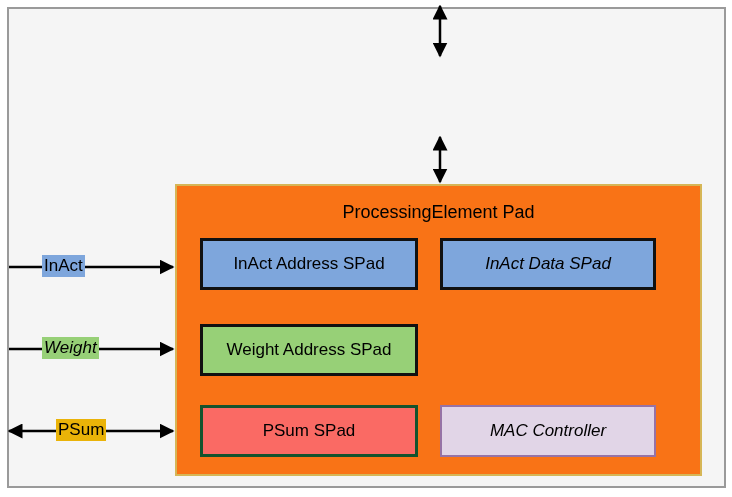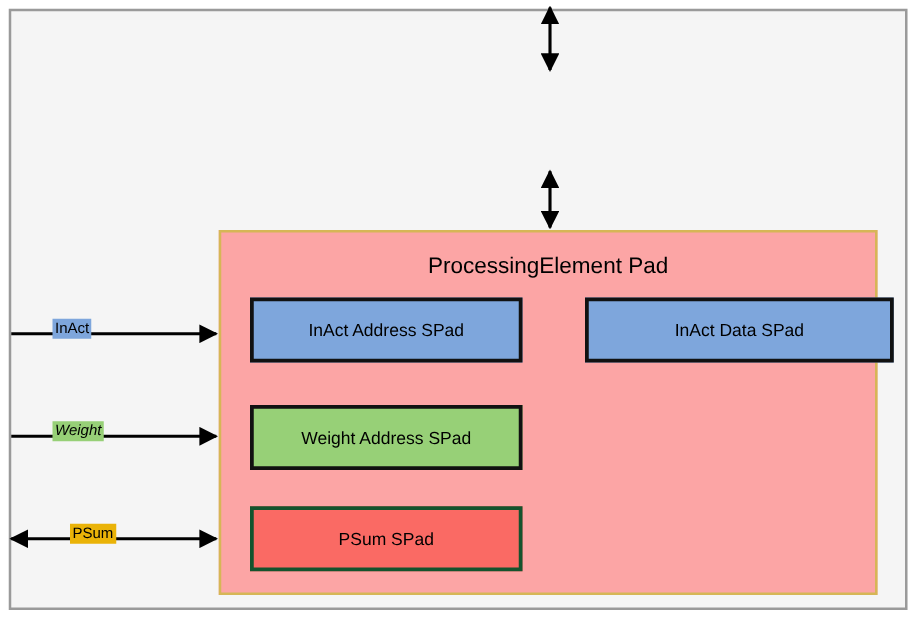--- a/index.html
+++ b/index.html
@@ -65,70 +65,70 @@
     color: #000000;
   }
 
   
   .pe-pad {
     position: absolute;
     left: 175px;
     top: 184px;
     width: 527px;
     height: 292px;
-    background: #fca5a5;
+    background: #f97316;
     border: 2px solid #d6b656;
     box-sizing: border-box;
   }
   .pad-title {
     position: absolute;
     left: 0;
     top: 16px;
     width: 100%;
     text-align: center;
     font-size: 18px;
     color: #000000;
   }
 
   
   .block {
     position: absolute;
     box-sizing: border-box;
     display: flex;
     align-items: center;
     justify-content: center;
-    font-size: 14px;
+    font-size: 17px;
     color: #000000;
     text-align: center;
   }
   .block.blue   { background: #7ea6dc; border: 3px solid #111111; }
   .block.green  { background: #97d077; border: 3px solid #111111; }
   .block.red    { background: #fa6a64; border: 3px solid #14532d; }
   .block.purple { background: #e1d5e7; border: 2px solid #9673a6; }
 
   .col-left  { left: 200px; width: 218px; }
-  .col-right { left: 468px; width: 247px; }
+  .col-right { left: 440px; width: 216px; font-style: italic; }
   .row-1 { top: 238px; height: 52px; }
   .row-2 { top: 324px; height: 52px; }
   .row-3 { top: 405px; height: 52px; }
 
   
   .arrows {
     position: absolute;
     left: 0;
     top: 0;
     width: 732px;
     height: 497px;
     pointer-events: none;
   }
 
   
   .signal-label {
     position: absolute;
-    font-size: 12px;
+    font-size: 17px;
     color: #000000;
     padding: 1px 2px;
     line-height: 1.15;
     white-space: nowrap;
   }
   .signal-label.inact  { background: #7ea6dc; left: 42px; top: 255px; }
   .signal-label.weight { background: #97d077; left: 42px; top: 337px; font-style: italic; }
   .signal-label.psum   { background: #eab308; left: 56px; top: 419px; }
 </style>
 </head>
@@ -177,18 +177,21 @@
   </div>
   <div class="block blue col-right row-1">
     <span>InAct Data SPad</span>
   </div>
   <div class="block green col-left row-2">
     <span>Weight Address SPad</span>
   </div>
   <div class="block red col-left row-3">
     <span>PSum SPad</span>
   </div>
+  <div class="block purple col-right row-3">
+    <span>MAC Controller</span>
+  </div>
 
   <div class="signal-label inact">InAct</div>
   <div class="signal-label weight">Weight</div>
   <div class="signal-label psum">PSum</div>
 
 </div>
 
 </body></html>

